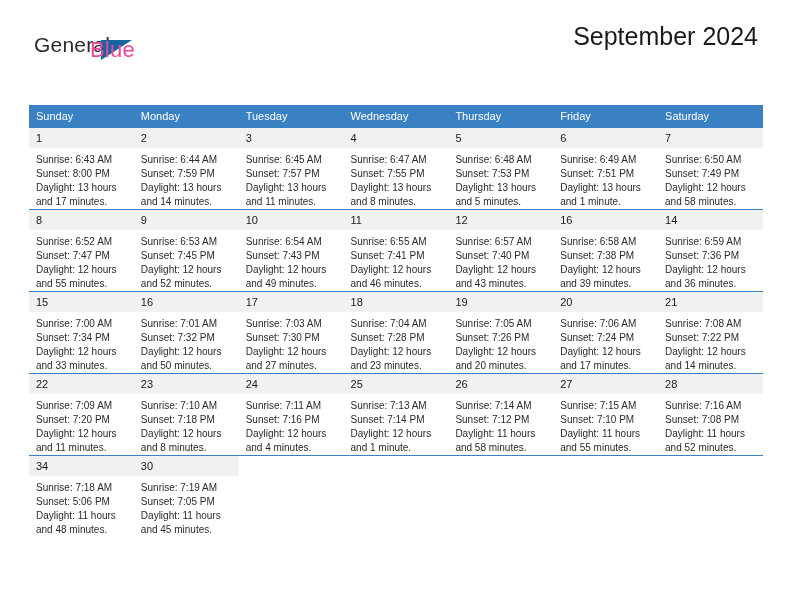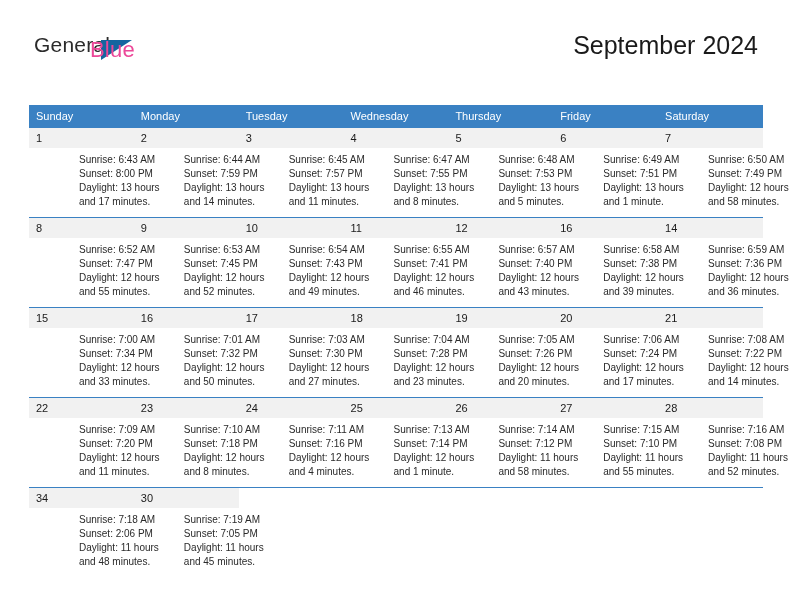--- a/index.html
+++ b/index.html
@@ -60,21 +60,21 @@
     top: 7px;
     width: 0;
     height: 0;
     border-left: 31px solid #15659f;
     border-bottom: 20px solid transparent;
   }
 
   .title-block {
     position: absolute;
     right: 34px;
-    top: 30px;
+    top: 21px;
     text-align: right;
   }
   .cal-title {
     font-size: 25px;
     color: #1a1a1a;
     line-height: 30px;
     white-space: nowrap;
   }
   .cal-subtitle {
     font-size: 14px;
@@ -118,25 +118,24 @@
     color: #1a1a1a;
     padding: 4px 0 4px 7px;
     line-height: 12px;
     min-height: 12px;
   }
   td.empty .daynum {
     background: #ffffff;
     color: transparent;
   }
   .cellbody {
-    padding: 5px 6px 8px 7px;
+    padding: 5px 6px 0 7px;
     font-size: 10px;
     line-height: 14px;
     color: #2a2a2a;
-    margin-left: 43px;
   }
   .cellbody div {
     white-space: nowrap;
   }
 </style>
 </head>
 <body>
 
 <div class="page">
 
@@ -430,21 +429,21 @@
             <div>and 52 minutes.</div>
           </div>
         </td>
       </tr>
 
       <tr>
         <td>
           <div class="daynum">34</div>
           <div class="cellbody">
             <div>Sunrise: 7:18 AM</div>
-            <div>Sunset: 2:06 PM</div>
+            <div>Sunset: 5:06 PM</div>
             <div>Daylight: 11 hours</div>
             <div>and 48 minutes.</div>
           </div>
         </td>
         <td>
           <div class="daynum">30</div>
           <div class="cellbody">
             <div>Sunrise: 7:19 AM</div>
             <div>Sunset: 7:05 PM</div>
             <div>Daylight: 11 hours</div>

